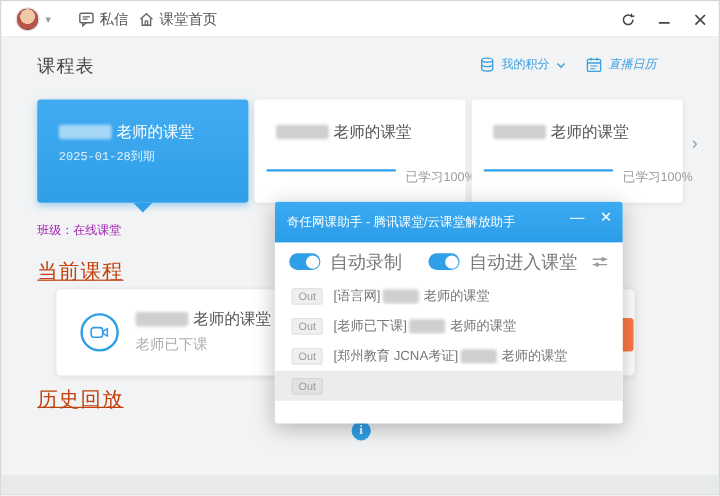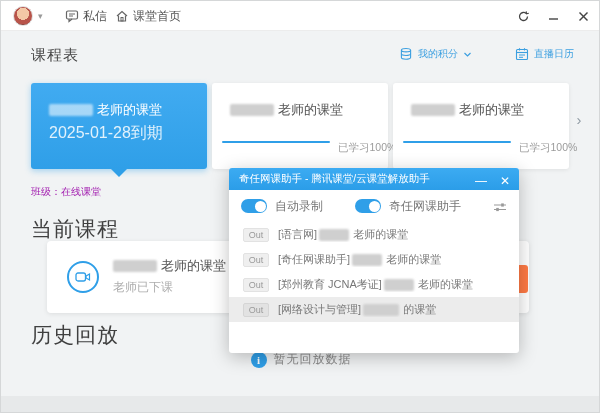--- a/index.html
+++ b/index.html
@@ -14,67 +14,67 @@
   .tb-item { position:absolute; top:0; height:30px; display:flex; align-items:center; gap:4px; color:#555; font-size:12px; cursor:default; }
   .tb-item svg { display:block; }
   .win-controls { position:absolute; right:8px; top:0; height:30px; display:flex; align-items:center; gap:14px; }
   .win-btn { width:16px; height:16px; display:flex; align-items:center; justify-content:center; color:#444; }
 
   
   .page-title { position:absolute; left:30px; top:45px; font-size:15px; color:#464646; letter-spacing:1px; }
   .hdr-link { position:absolute; top:46px; display:flex; align-items:center; gap:5px; color:#3b9fe0; font-size:10px; }
   .hdr-link svg { display:block; }
   #points-link { left:398px; }
-  #calendar-link { left:514px; }
+  #calendar-link { left:487px;font-style:italic; }
 
   
   .card { position:absolute; top:82px; width:176px; height:86px; border-radius:3px; background:#fff; box-shadow:0 1px 4px rgba(0,0,0,.08); }
   .card.active { background:linear-gradient(180deg,#41abf1,#2f9fe8); box-shadow:0 2px 6px rgba(47,159,232,.4); }
   .card-title { position:absolute; left:18px; top:18px; font-size:13px; color:#555; white-space:nowrap; display:flex; align-items:center; gap:2px; }
   .card.active .card-title { color:#fff; }
-  .card-date { position:absolute; left:18px; top:40px; font-size:16px; color:rgba(255,255,255,.85); }
+  .card-date { position:absolute; left:18px; top:40px; font-size:10px; color:rgba(255,255,255,.85);font-family:Liberation Mono, monospace; }
   .card-pointer { position:absolute; left:82px; top:168px; width:0; height:0; border-left:8px solid transparent; border-right:8px solid transparent; border-top:8px solid #2f9fe8; }
   .progress-row { position:absolute; left:10px; bottom:14px; width:156px; display:flex; align-items:center; }
   .progress-line { height:2px; background:#2f9fe8; border-radius:1px; flex:0 0 108px; }
   .progress-text { margin-left:8px; font-size:10.5px; color:#9b9b9b; white-space:nowrap;margin-top:12px; }
   .carousel-next { position:absolute; left:570px; top:108px; width:16px; height:22px; color:#8f9aa3; font-size:15px; line-height:22px; text-align:center; }
 
   
   .blur { display:inline-block; height:12px; border-radius:2px; background:#cfcfcf; filter:blur(1.3px); vertical-align:middle; margin-right:2px; }
   .blur.on-blue { background:rgba(255,255,255,.55); }
   .blur.w36 { width:36px; } .blur.w44 { width:44px; } .blur.w30 { width:30px; }
 
   
   .class-label { position:absolute; left:30px; top:184px; font-size:10px; color:#a21caf; }
-  .section-title { position:absolute; left:30px; font-size:21px; color:#404040; letter-spacing:1px; }
+  .section-title { position:absolute; left:30px; font-size:17px; color:#c2410c; letter-spacing:1px;text-decoration:underline; }
   #sec-current { top:214px; }
   #sec-history { top:320px; }
 
   .current-card { position:absolute; left:46px; top:240px; width:482px; height:72px; background:#fff; border-radius:4px; box-shadow:0 1px 5px rgba(0,0,0,.09); }
   .cam-circle { position:absolute; left:20px; top:20px; width:32px; height:32px; border:2px solid #2f9fe8; border-radius:50%; display:flex; align-items:center; justify-content:center; }
   .cc-title { position:absolute; left:66px; top:16px; font-size:13px; color:#555; display:flex; align-items:center; gap:2px; }
   .cc-status { position:absolute; left:66px; top:38px; font-size:12px; color:#adadad; }
   .enter-btn { position:absolute; left:456px; top:264px; width:71px; height:28px; background:#ff7a45; border:none; border-radius:3px; z-index:5; }
 
   .empty-state { position:absolute; left:0; top:350px; width:600px; display:flex; align-items:center; justify-content:center; gap:7px; }
   .info-circle { width:16px; height:16px; border-radius:50%; background:#2f9fe8; color:#fff; font-size:11px; font-weight:bold; display:flex; align-items:center; justify-content:center; font-family:"Liberation Serif","DejaVu Serif",serif; }
   .empty-text { font-size:12px; color:#8a8a8a; letter-spacing:1px; }
 
   .bottom-strip { position:absolute; left:0; bottom:0; width:100%; height:16px; background:#e7e9ea; }
 
   
   .modal { position:absolute; left:228px; top:167px; width:290px; height:185px; background:#fff; border-radius:3px; box-shadow:0 4px 18px rgba(0,0,0,.25); z-index:10; overflow:hidden; }
-  .modal-header { position:relative; height:22px; background:linear-gradient(180deg,#3cabf2,#2b9de8); color:#fff; display:flex; align-items:center; padding:0 10px; }
+  .modal-header { position:relative; height:34px; background:linear-gradient(180deg,#3cabf2,#2b9de8); color:#fff; display:flex; align-items:center; padding:0 10px; }
   .modal-title { font-size:10.5px; white-space:nowrap; overflow:hidden; }
   .modal-controls { position:absolute; right:8px; top:0; height:26px; display:flex; align-items:center; gap:12px; }
   .modal-win-btn { color:#fff; font-size:12px; width:12px; text-align:center; }
   .toggle-row { position:relative; height:32px; display:flex; align-items:center; padding:0 12px; gap:8px; }
   .toggle { position:relative; width:26px; height:14px; border-radius:7px; background:#2f9fe8; flex:0 0 auto; }
   .toggle .knob { position:absolute; right:1.5px; top:1.5px; width:11px; height:11px; border-radius:50%; background:#fff; }
-  .toggle-label { font-size:12px; color:#777; margin-right:24px; white-space:nowrap; }
+  .toggle-label { font-size:15px; color:#777; margin-right:14px; white-space:nowrap; }
   .sliders-icon { position:absolute; right:12px; top:9px; color:#9a9a9a; }
   .m-row { position:relative; height:25px; display:flex; align-items:center; padding:0 14px; gap:9px; }
   .m-row.hl { background:#ececec; }
   .out-tag { flex:0 0 auto; min-width:26px; height:14px; background:#efefef; border:1px solid #e2e2e2; border-radius:2px; color:#9a9a9a; font-size:9px; line-height:12px; text-align:center; padding:0 3px; }
   .m-row.hl .out-tag { background:#e2e2e2; border-color:#d5d5d5; }
   .row-text { font-size:11px; color:#777; white-space:nowrap; overflow:hidden; display:flex; align-items:center; gap:2px; }
 </style>
 </head>
 <body>
 
@@ -198,21 +198,20 @@
       <span>老师的课堂</span>
     </div>
     <div class="cc-status">老师已下课</div>
   </div>
   <button class="enter-btn"></button>
 
   <div class="section-title" id="sec-history">历史回放</div>
 
   <div class="empty-state">
     <div class="info-circle">i</div>
-    <div class="empty-text">暂无回放数据</div>
   </div>
 
   <div class="bottom-strip"></div>
 
   <div class="modal">
     <div class="modal-header">
       <div class="modal-title">奇任网课助手 - 腾讯课堂/云课堂解放助手</div>
       <div class="modal-controls">
         <div class="modal-win-btn">—</div>
         <div class="modal-win-btn">✕</div>
@@ -220,21 +219,21 @@
     </div>
 
     <div class="toggle-row">
       <div class="toggle">
           <div class="knob"></div>
         </div>
       <div class="toggle-label">自动录制</div>
       <div class="toggle">
           <div class="knob"></div>
         </div>
-      <div class="toggle-label">奇任网课助手</div>
+      <div class="toggle-label">自动进入课堂</div>
       <div class="sliders-icon">
         <svg width="14" height="12" viewBox="0 0 14 12">
           <line x1="1" y1="4" x2="13" y2="4" stroke="#9a9a9a" stroke-width="1.2"></line>
           <line x1="1" y1="8.5" x2="13" y2="8.5" stroke="#9a9a9a" stroke-width="1.2"></line>
           <rect x="8.2" y="2.4" width="2.6" height="3.2" fill="#9a9a9a"></rect>
           <rect x="3.2" y="6.9" width="2.6" height="3.2" fill="#9a9a9a"></rect>
         </svg>
       </div>
     </div>
 
@@ -243,38 +242,33 @@
       <div class="row-text">
         <span>[语言网]</span>
         <span class="blur w30"></span>
         <span>老师的课堂</span>
       </div>
     </div>
 
     <div class="m-row">
       <button class="out-tag">Out</button>
       <div class="row-text">
-        <span>[奇任网课助手]</span>
+        <span>[老师已下课]</span>
         <span class="blur w30"></span>
         <span>老师的课堂</span>
       </div>
     </div>
 
     <div class="m-row">
       <button class="out-tag">Out</button>
       <div class="row-text">
         <span>[郑州教育 JCNA考证]</span>
         <span class="blur w30"></span>
         <span>老师的课堂</span>
       </div>
     </div>
 
     <div class="m-row hl">
       <button class="out-tag">Out</button>
-      <div class="row-text">
-        <span>[网络设计与管理]</span>
-        <span class="blur w36"></span>
-        <span>的课堂</span>
-      </div>
     </div>
   </div>
 
 </div>
 
 </body></html>

